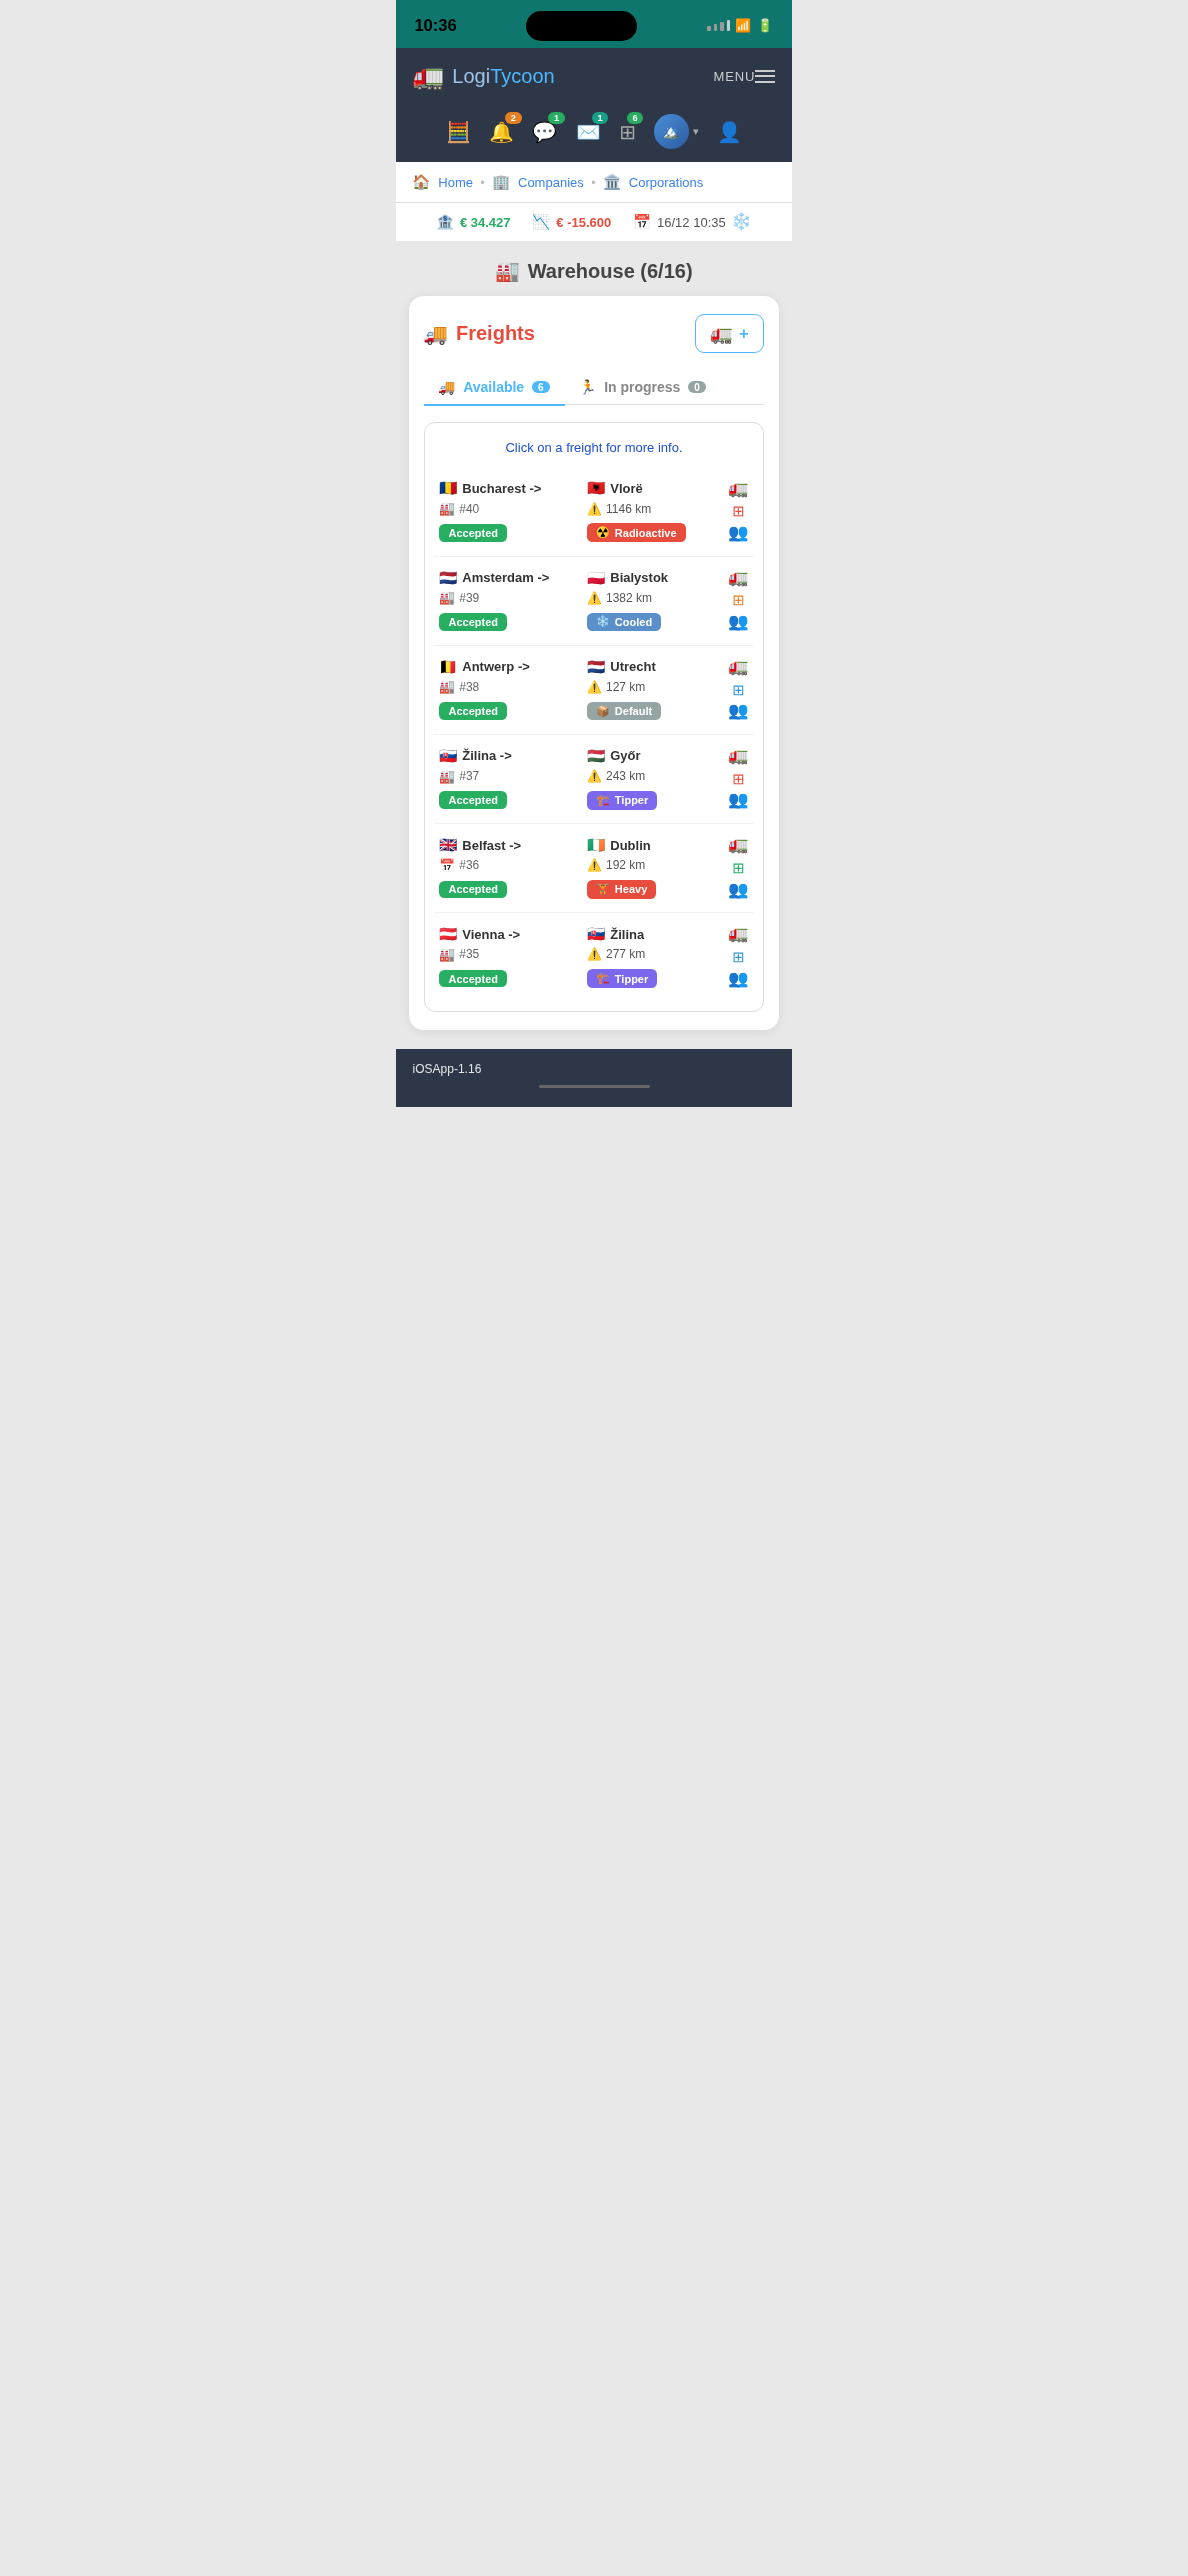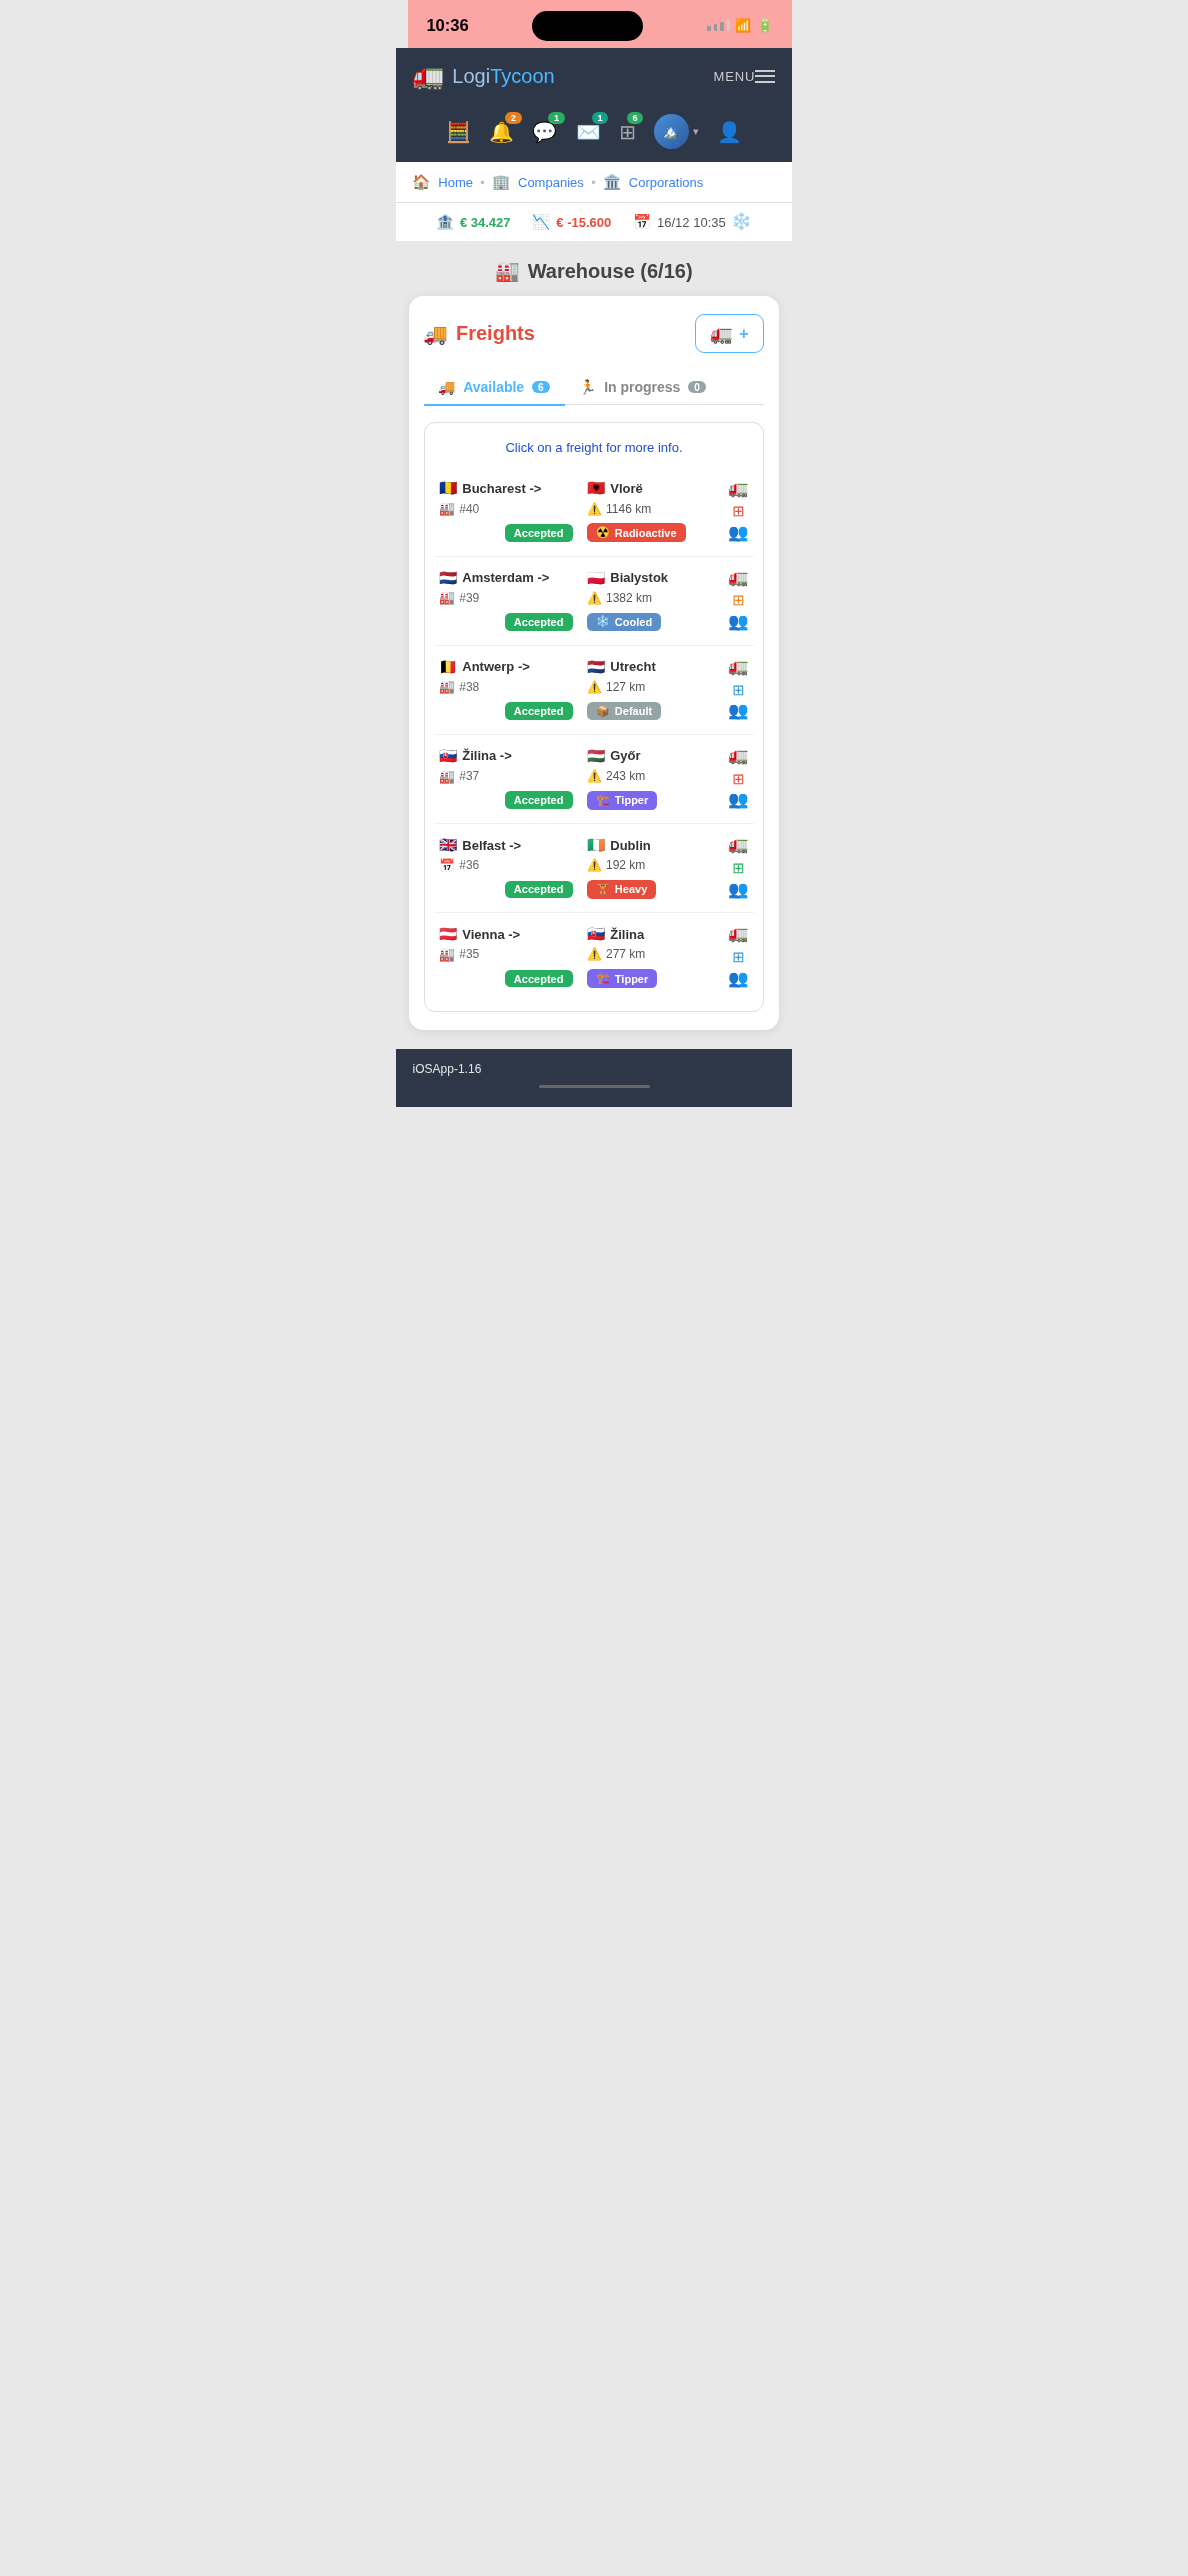--- a/index.html
+++ b/index.html
@@ -7,28 +7,27 @@
     body {
       font-family: -apple-system, BlinkMacSystemFont, 'Segoe UI', sans-serif;
       background: #e8e8e8;
       width: 396px;
       margin: 0 auto;
       min-height: 859px;
     }
 
     
     .status-bar {
-      background: #fca5a5;
+      background: #0f766e;
       display: flex;
       justify-content: space-between;
       align-items: center;
       padding: 11px 18.4px 7.4px;
       font-weight: 700;
       font-size: 15.7px;
-      margin-left: 12px;
     }
     .status-bar .time { font-weight: 800; font-size: 16.6px; }
     .status-bar .notch {
       background: #000;
       border-radius: 18.4px;
       width: 111px;
       height: 29.5px;
     }
     .status-icons { display: flex; align-items: center; gap: 5.5px; }
     .wifi-icon, .battery-icon { font-size: 13px; }
@@ -285,21 +284,20 @@
       grid-row: 2;
       font-size: 12px;
       color: #555;
       display: flex;
       align-items: center;
       gap: 3.7px;
     }
     .freight-status {
       grid-column: 1;
       grid-row: 3;
-      text-align: right;
     }
     .freight-type {
       grid-column: 3;
       grid-row: 3;
     }
     .freight-icons-col {
       grid-column: 4;
       grid-row: 1 / 4;
       display: flex;
       flex-direction: column;

